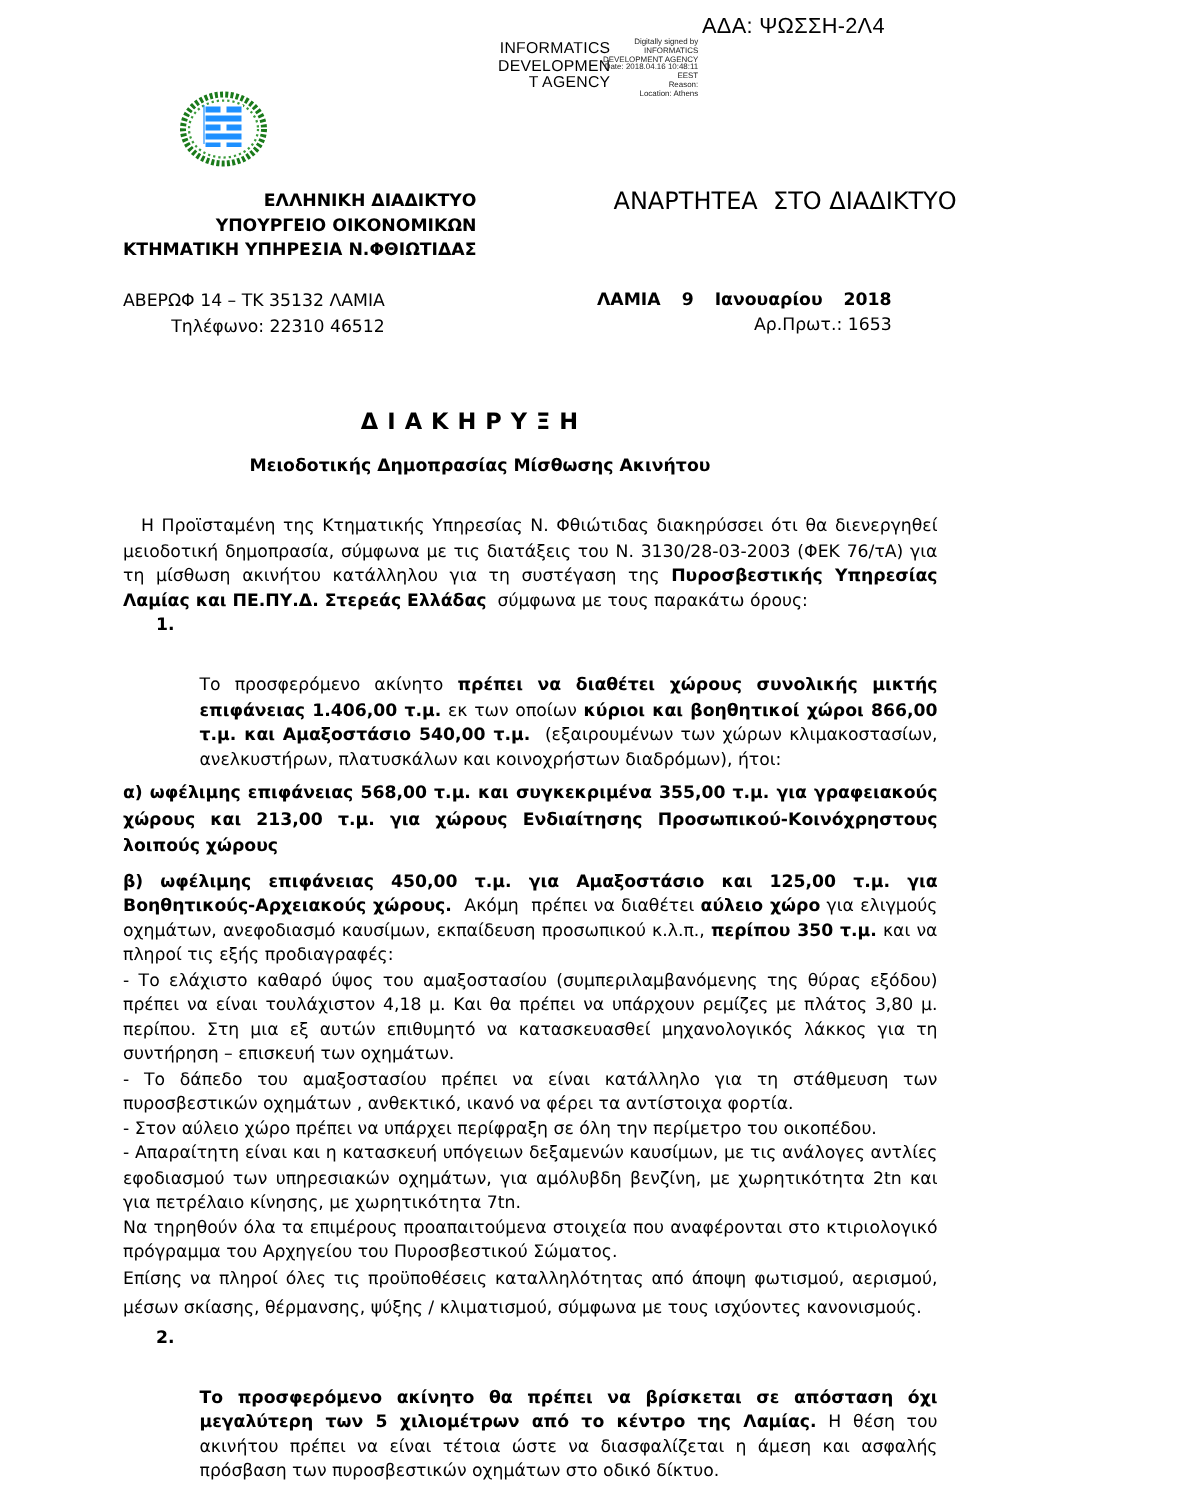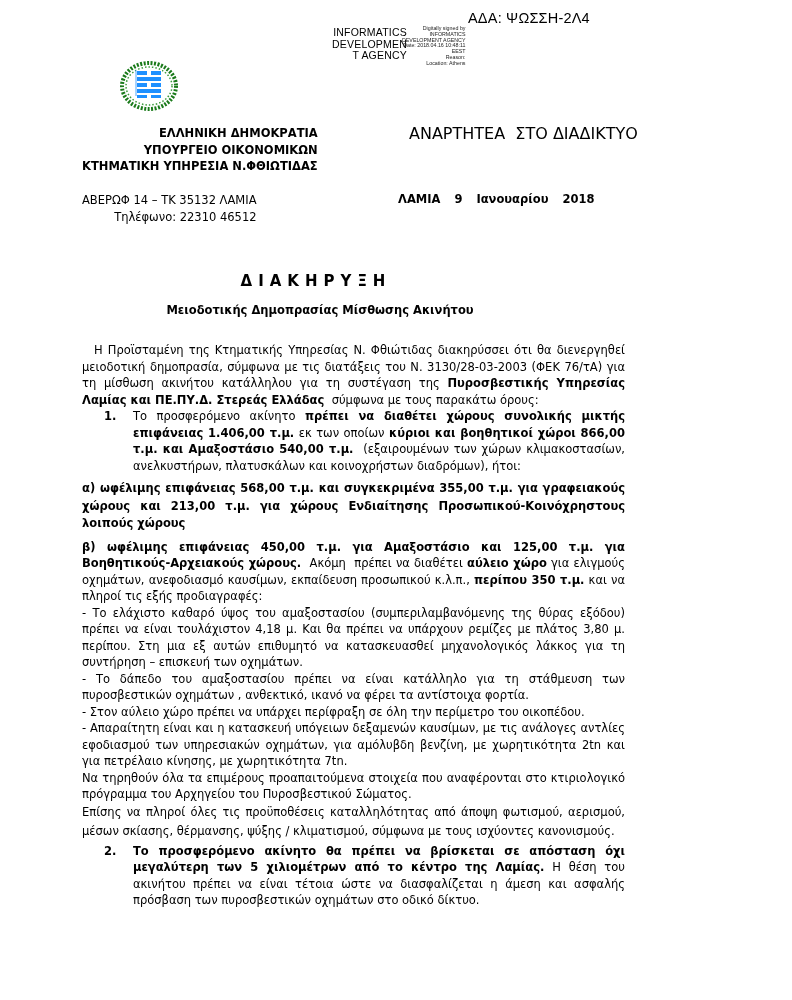--- a/index.html
+++ b/index.html
@@ -14,21 +14,21 @@
     .addr { left: 82px; top: 192px; font-size: 11.5px; line-height: 16.5px; }
     .date { left: 398px; top: 191px; font-size: 11.5px; line-height: 16.5px; }
     .date .d { font-weight: bold; word-spacing: 3px; }
     .title { left: 0; width: 632px; top: 272px; text-align: center; font-weight: bold; font-size: 15px; letter-spacing: 6px; }
     .subtitle { left: 0; width: 640px; top: 303px; text-align: center; font-weight: bold; font-size: 11.5px; }
     .body { left: 82px; width: 543px; top: 342px; font-size: 11.5px; line-height: 16.5px; text-align: justify; }
     .body p { margin: 0; }
     .indent { text-indent: 12px; }
     .num { display: flex; margin-left: 22px; }
     .num .n { width: 29px; flex: none; font-weight: bold; }
-    .num .t { flex: 1; text-align: justify; }
+    .num .t { flex: 1; text-align: justify; margin-top: 40px; }
     .gap { height: 6px; }
     .sect { font-size: 11.5px; line-height: 17.5px; }
     b { font-weight: bold; }
     .lh18 { line-height: 19px; }
   </style>
 </head>
 <body>
 
 <div class="abs ada">ΑΔΑ: ΨΩΣΣΗ-2Λ4</div>
 
@@ -58,28 +58,29 @@
     <rect x="18" y="25" width="10" height="4" fill="#1e90ff"></rect>
     <rect x="32" y="25" width="10" height="4" fill="#1e90ff"></rect>
     <rect x="18" y="31" width="24" height="4" fill="#1e90ff"></rect>
     <rect x="18" y="37" width="10" height="3" fill="#1e90ff"></rect>
     <rect x="32" y="37" width="10" height="3" fill="#1e90ff"></rect>
     <line x1="17" y1="12" x2="17" y2="38" stroke="#1e90ff" stroke-width="0.8"></line>
   </svg>
 </div>
 
 <div class="abs hdr-left">
-  <div>ΕΛΛΗΝΙΚΗ ΔΗΜΟΚΡΑΤΙΑ</div>
+  <div>ΕΛΛΗΝΙΚΗ ΔΙΑΔΙΚΤΥΟ</div>
   <div>ΥΠΟΥΡΓΕΙΟ ΟΙΚΟΝΟΜΙΚΩΝ</div>
   <div>ΚΤΗΜΑΤΙΚΗ ΥΠΗΡΕΣΙΑ Ν.ΦΘΙΩΤΙΔΑΣ</div>
 </div>
 <div class="abs hdr-right" style="white-space:pre">ΑΝΑΡΤΗΤΕΑ  ΣΤΟ ΔΙΑΔΙΚΤΥΟ</div>
 
 <div class="abs date">
   <div class="d" style="white-space:pre">ΛΑΜΙΑ  9  Ιανουαρίου  2018</div>
+  <div>Αρ.Πρωτ.: 1653</div>
 </div>
 
 <div class="abs addr">
   <div>ΑΒΕΡΩΦ 14 – ΤΚ 35132 ΛΑΜΙΑ</div>
   <div>Τηλέφωνο: 22310 46512</div>
 </div>
 
 <div class="abs title">ΔΙΑΚΗΡΥΞΗ</div>
 <div class="abs subtitle">Μειοδοτικής Δημοπρασίας Μίσθωσης Ακινήτου</div>
 

